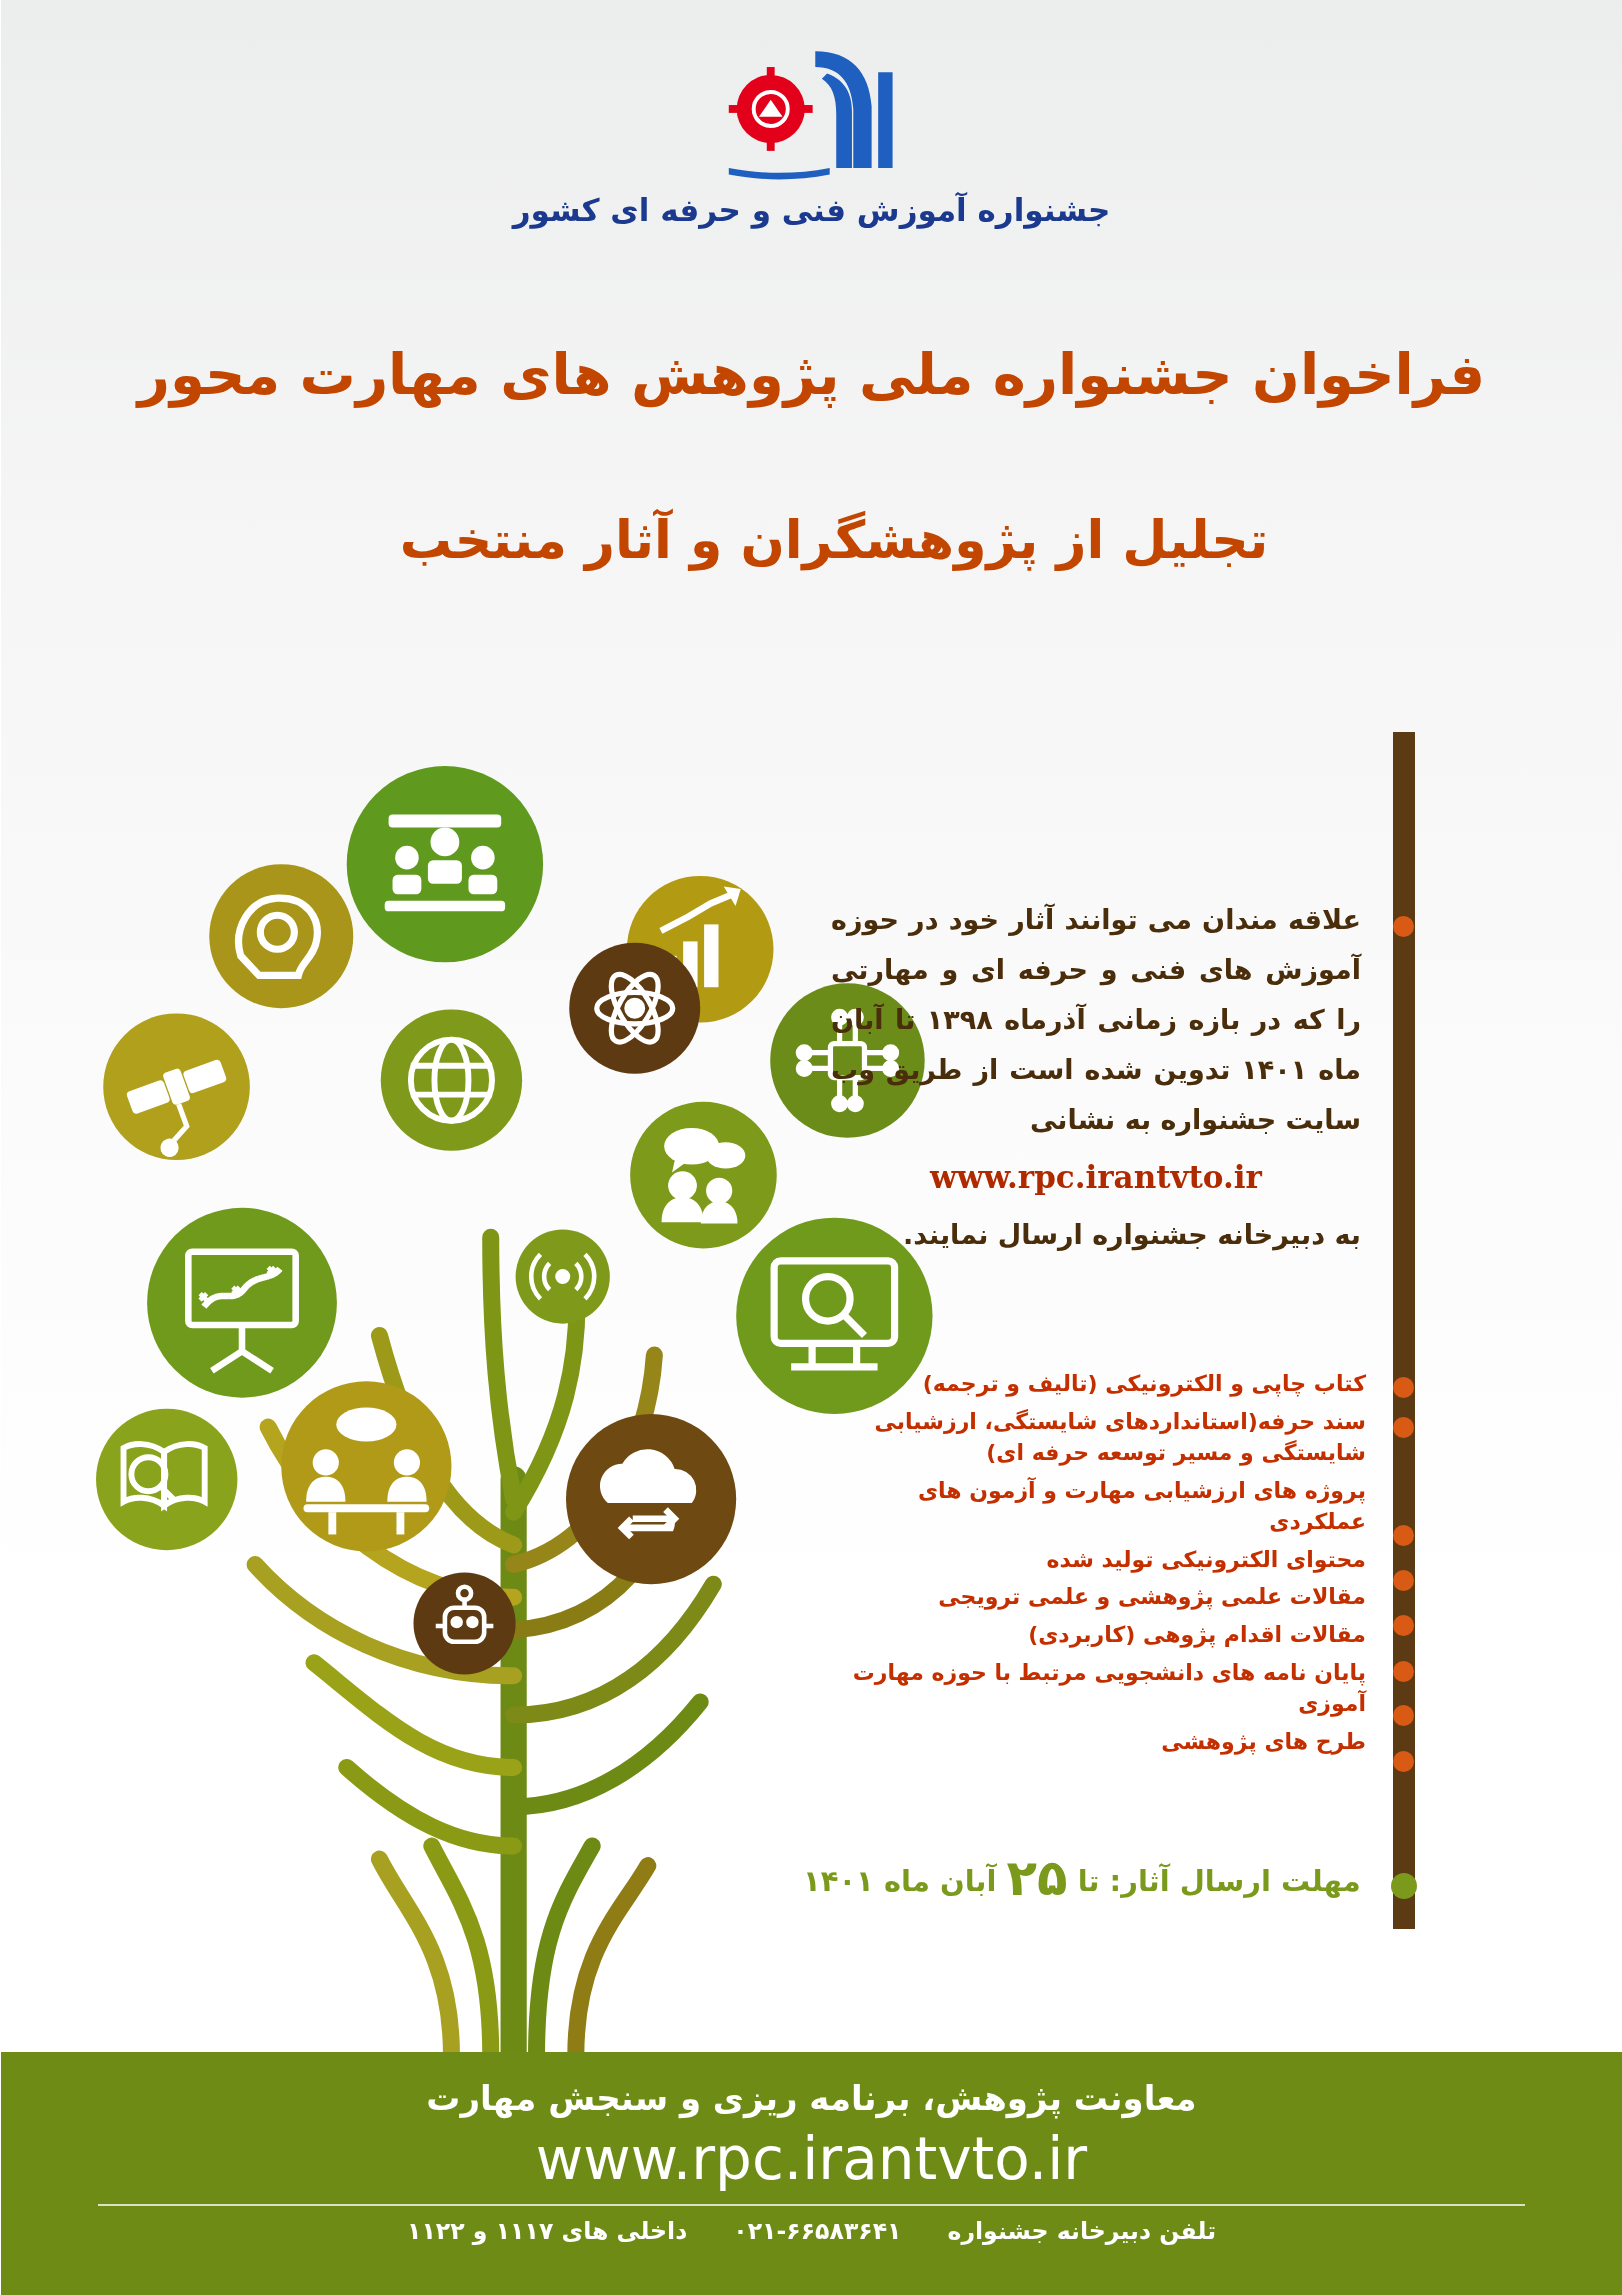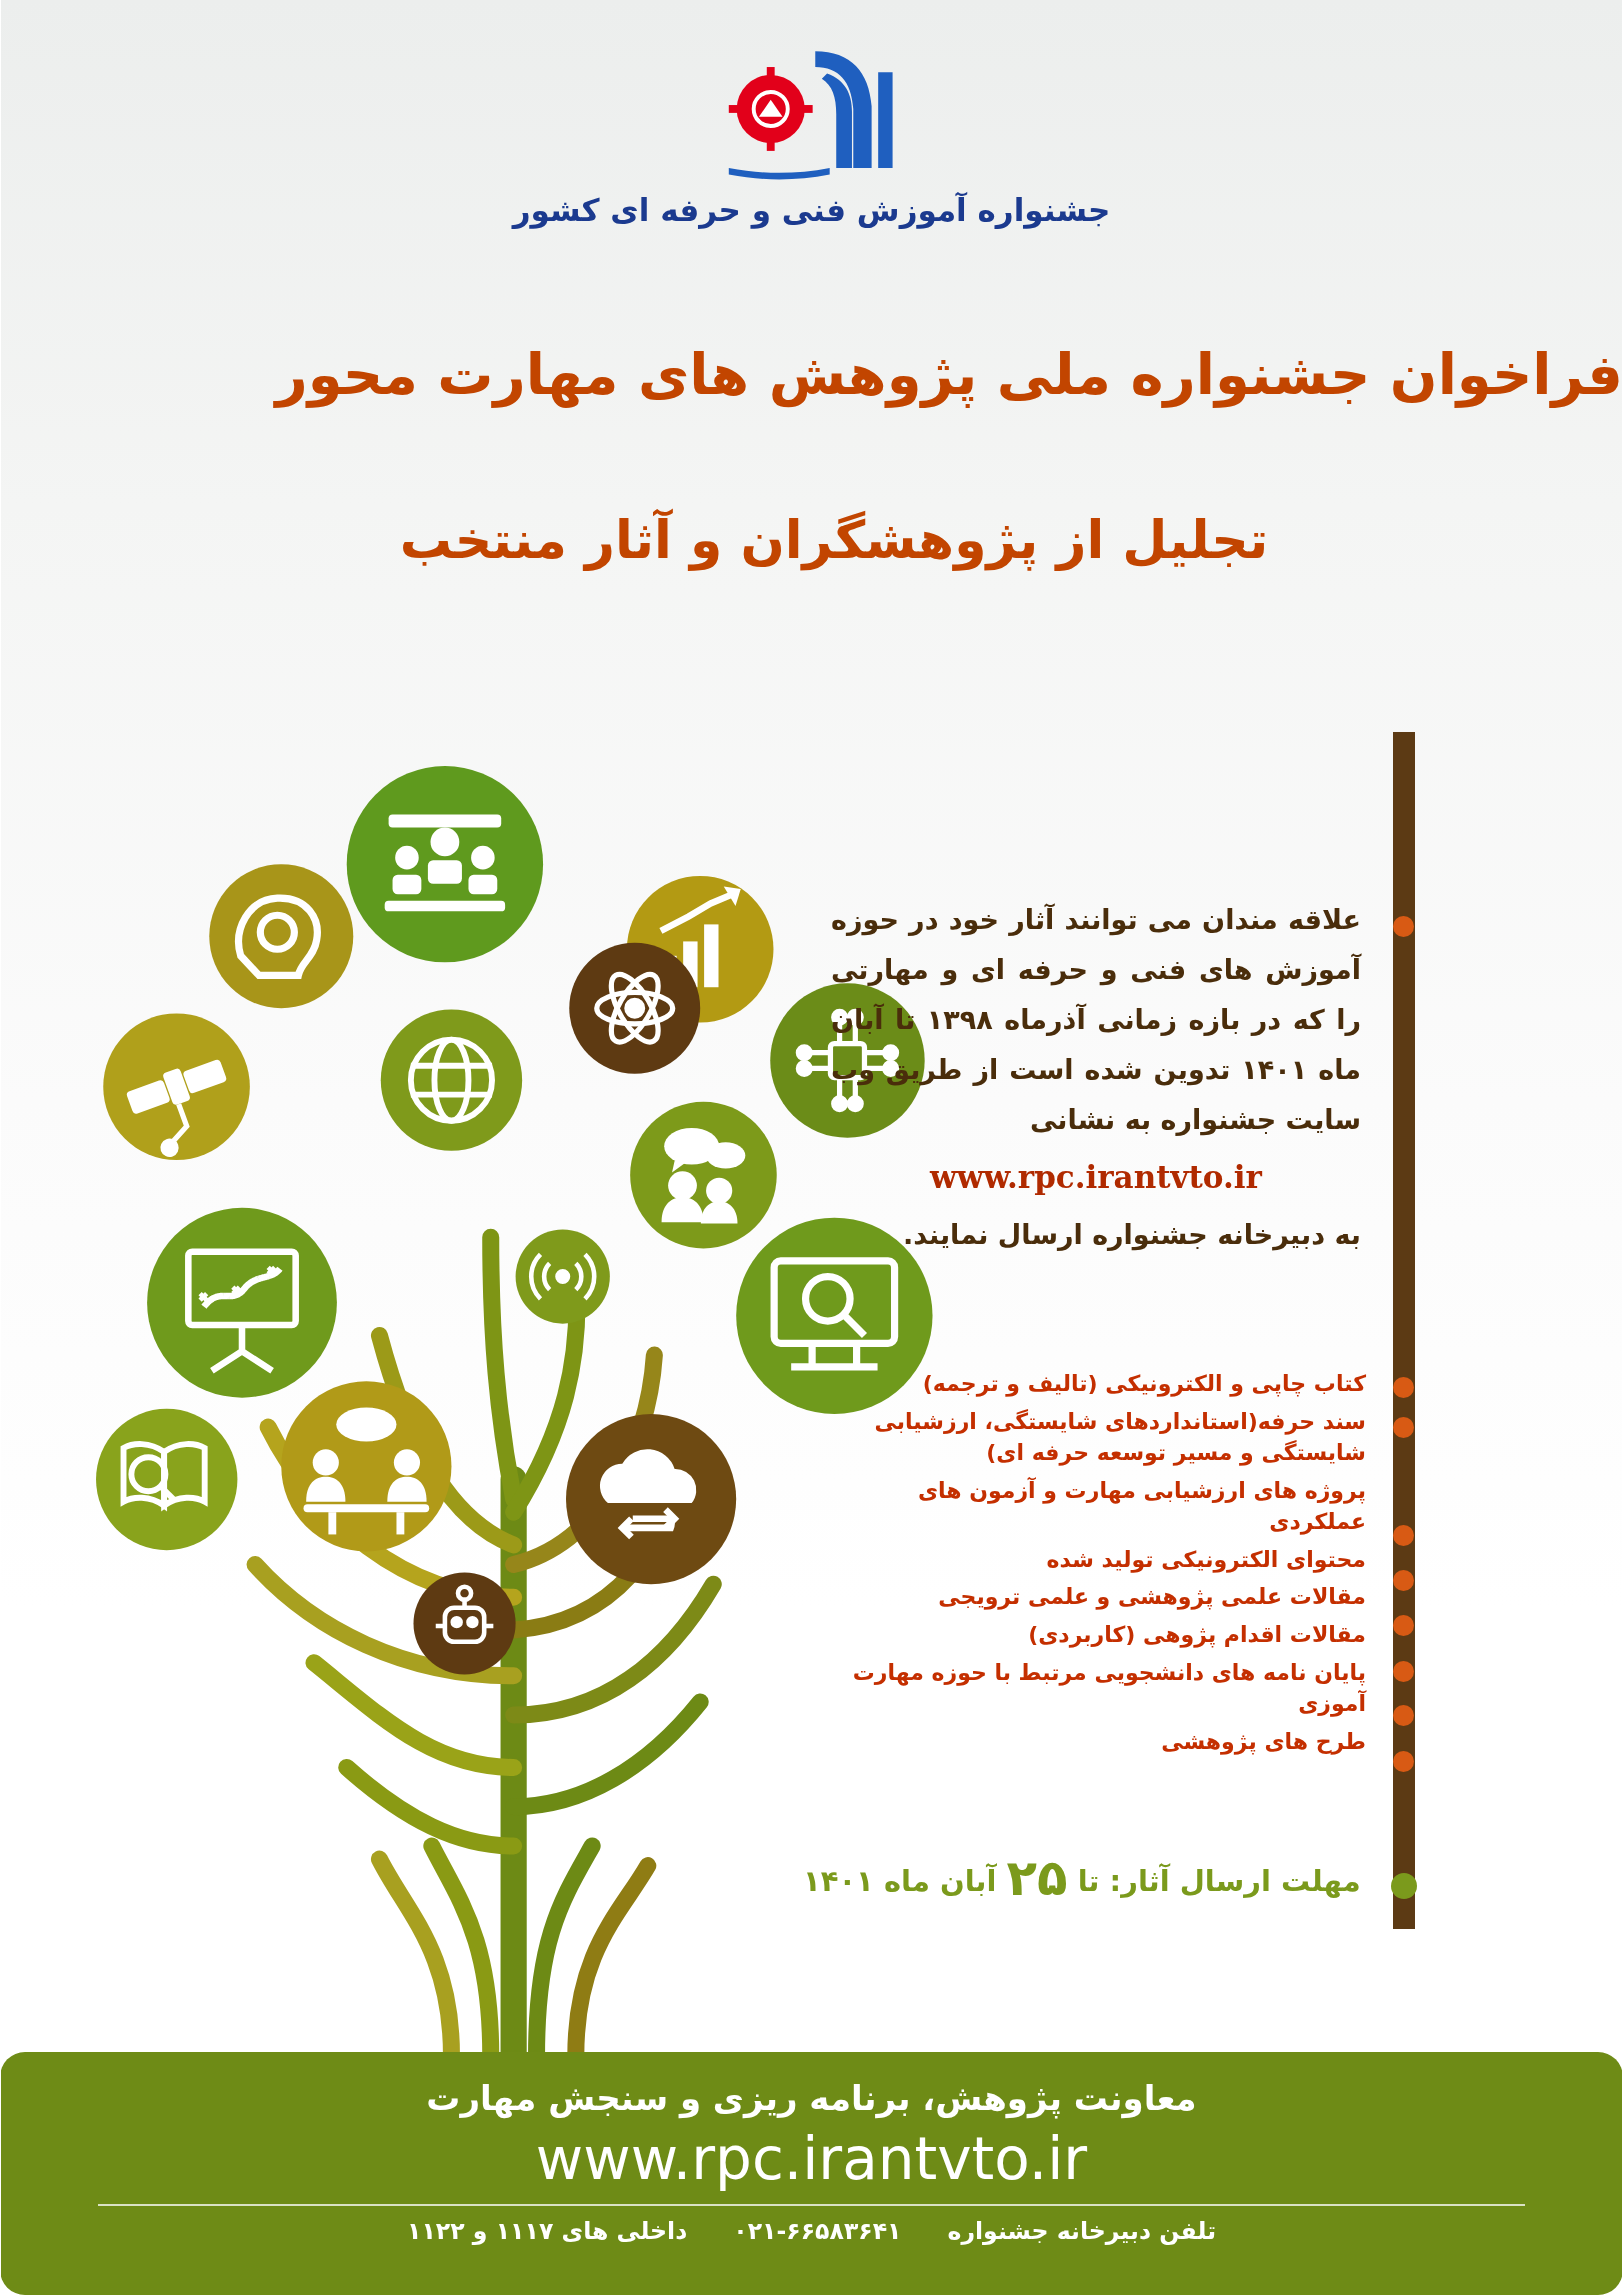--- a/index.html
+++ b/index.html
@@ -35,21 +35,21 @@
     font-weight: bold;
     letter-spacing: 0px;
     direction: rtl;
   }
 
   
   .title-main {
     position: absolute;
     top: 340px;
     left: 0; right: 0;
-    text-align: right;
+    text-align: center;
     font-size: 56px;
     font-weight: bold;
     color: #c24500;
     direction: rtl;
     line-height: 1.25;
   }
   .title-sub {
     position: absolute;
     top: 510px;
     left: 0; right: 0;
@@ -139,21 +139,20 @@
   
   .footer {
     position: absolute;
     left: 0; right: 0;
     bottom: 0;
     height: 243px;
     background: #6e8b16;
     color: #ffffff;
     text-align: center;
     direction: rtl;
-    border-radius: 25px;
   }
   .footer-title {
     padding-top: 26px;
     font-size: 34px;
     font-weight: bold;
   }
   .footer-url {
     margin-top: 6.5px;
     font-size: 58px;
     direction: ltr;

